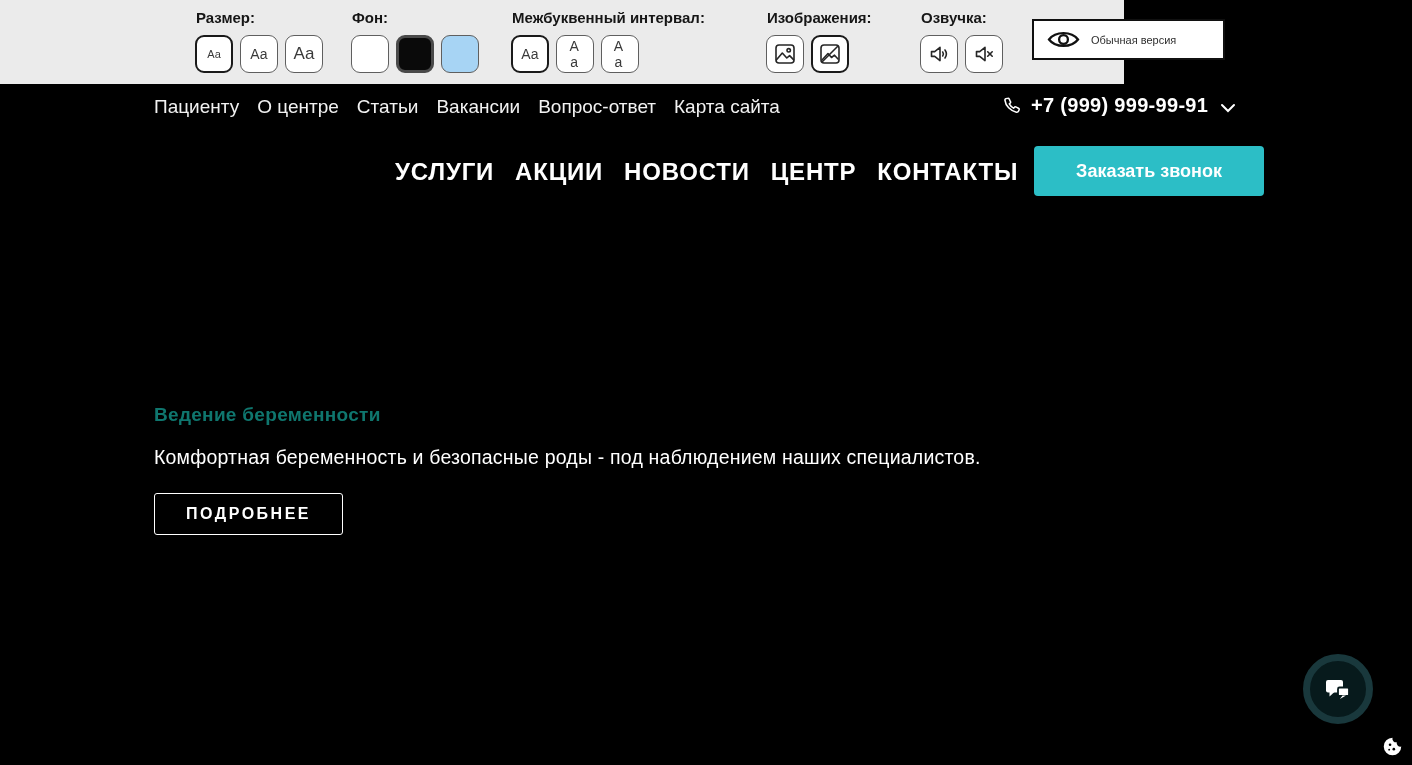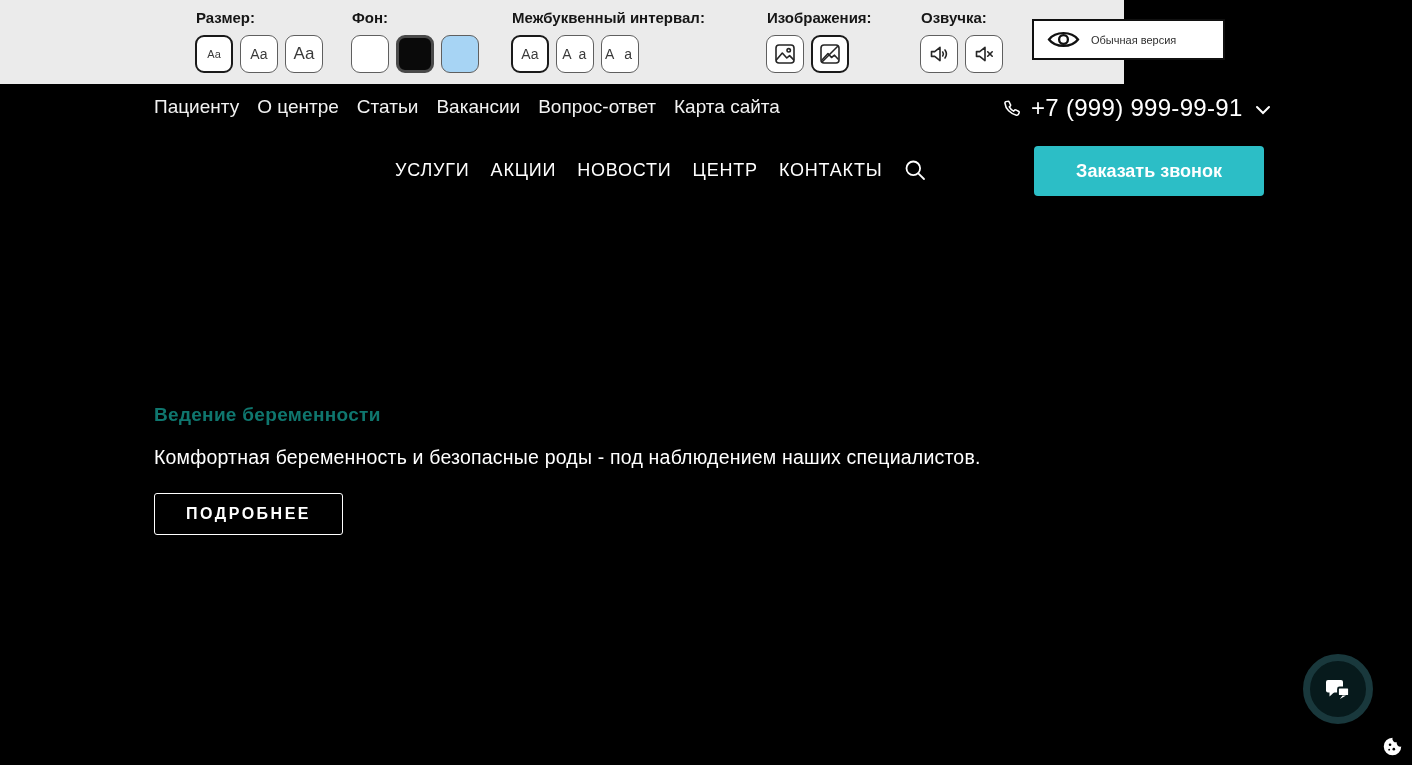--- a/index.html
+++ b/index.html
@@ -22,21 +22,21 @@
     position:absolute; top:9px; left:1px;
     font-size:15px; font-weight:700; color:#161616; white-space:nowrap;
   }
   .acc-row { position:absolute; top:35px; left:0; display:flex; gap:7px; }
   .acc-btn {
     width:38px; height:38px;
     background:#fff;
     border:1.5px solid #5f5f5f;
     border-radius:9px;
     display:flex; align-items:center; justify-content:center;
-    color:#3a3a3a; cursor:pointer; padding:0;
+    color:#3a3a3a; cursor:pointer; padding:8px;
     font-family:"Liberation Sans", sans-serif;
   }
   .acc-btn.selected { border:2.5px solid #1a1a1a; }
   .fs1 { font-size:11px; } .fs2 { font-size:14px; } .fs3 { font-size:17px; }
   .ls1 { letter-spacing:0; } .ls2 { letter-spacing:1.5px; } .ls3 { letter-spacing:3px; }
   .sw-black { background:#0a0a0a; border-color:#4a4a4a; }
   .sw-black.selected { border:3px solid #4a4a4a; }
   .sw-blue { background:#a7d4f4; }
 
   .normal-version-btn {
@@ -56,29 +56,29 @@
     display:flex; gap:18px; align-items:center;justify-content:center;
   }
   .secondary-nav a {
     color:#f2f2f2; text-decoration:none; font-size:19px; cursor:pointer; white-space:nowrap;
   }
   .phone-block {
     position:absolute; left:1001px; top:94px;
     display:flex; align-items:center; gap:9px;
     color:#fff; cursor:pointer;
   }
-  .phone-number { font-size:24px; font-weight:400; letter-spacing:0.3px; white-space:nowrap; }
+  .phone-number { font-size:20px; font-weight:700; letter-spacing:0.3px; white-space:nowrap; }
 
   .main-nav {
     position:absolute; left:395px; top:158px;
     display:flex; gap:21px; align-items:center;
   }
   .main-nav a {
     color:#fff; text-decoration:none;
-    font-size:18px; font-weight:400; letter-spacing:0.8px;
+    font-size:24px; font-weight:700; letter-spacing:0.8px;
     text-transform:uppercase; cursor:pointer; white-space:nowrap;
   }
   .search-btn { background:none; border:none; cursor:pointer; display:flex; padding:0; margin-left:0; }
 
   .callback-btn {
     position:absolute; left:1034px; top:146px;
     width:230px; height:50px;
     background:#2cbec6; border:none; border-radius:4px;
     color:#fff; font-size:18px; font-weight:700;
     font-family:"Liberation Sans", sans-serif;

